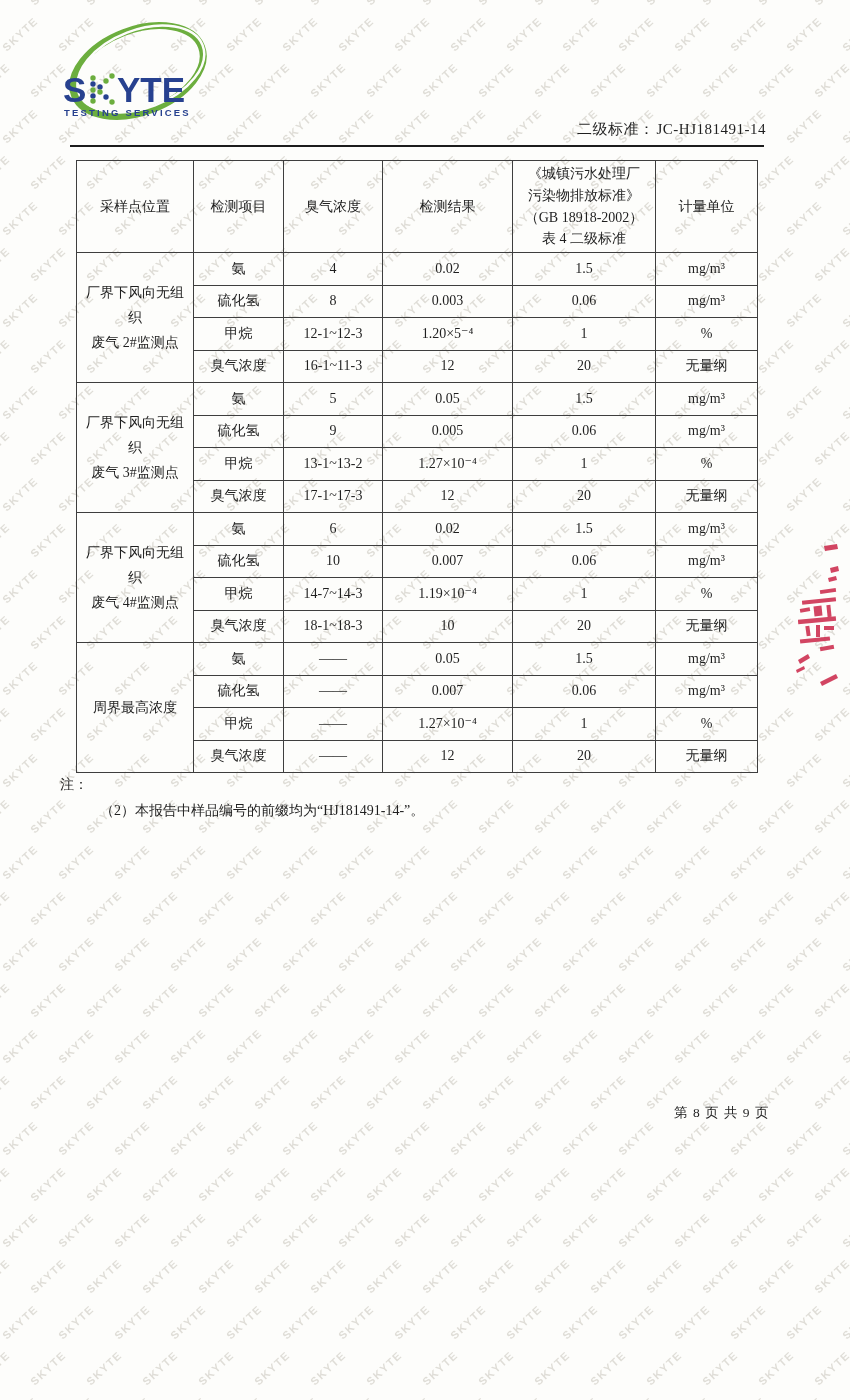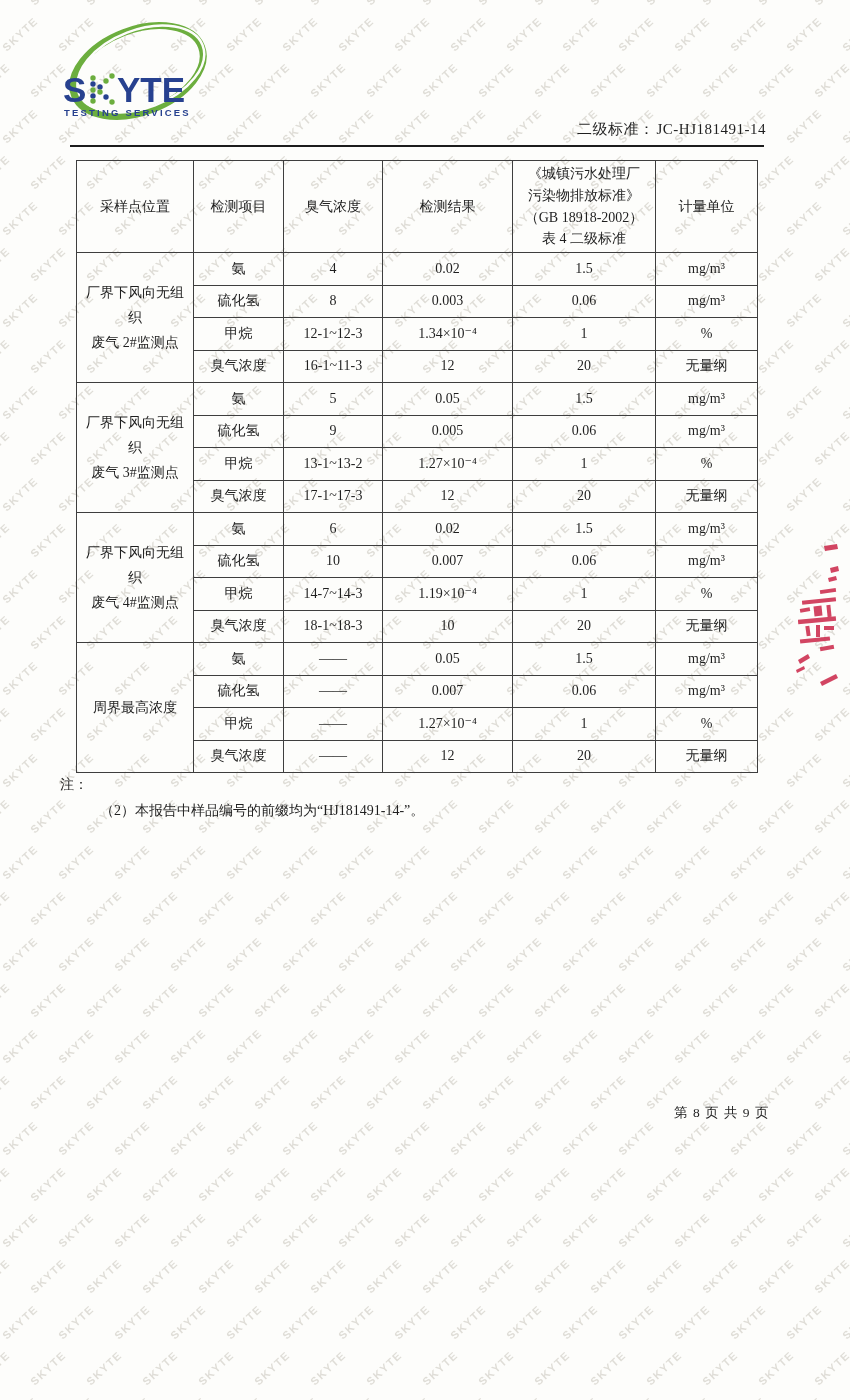--- a/index.html
+++ b/index.html
@@ -668,21 +668,21 @@
       <tr class="datarow">
         <td>硫化氢</td>
         <td>8</td>
         <td>0.003</td>
         <td>0.06</td>
         <td>mg/m³</td>
       </tr>
       <tr class="datarow">
         <td>甲烷</td>
         <td>12-1~12-3</td>
-        <td>1.34×10⁻⁴</td>
+        <td>1.20×5⁻⁴</td>
         <td>1</td>
         <td>%</td>
       </tr>
       <tr class="datarow">
         <td>臭气浓度</td>
         <td>16-1~11-3</td>
         <td>12</td>
         <td>20</td>
         <td>无量纲</td>
       </tr>

